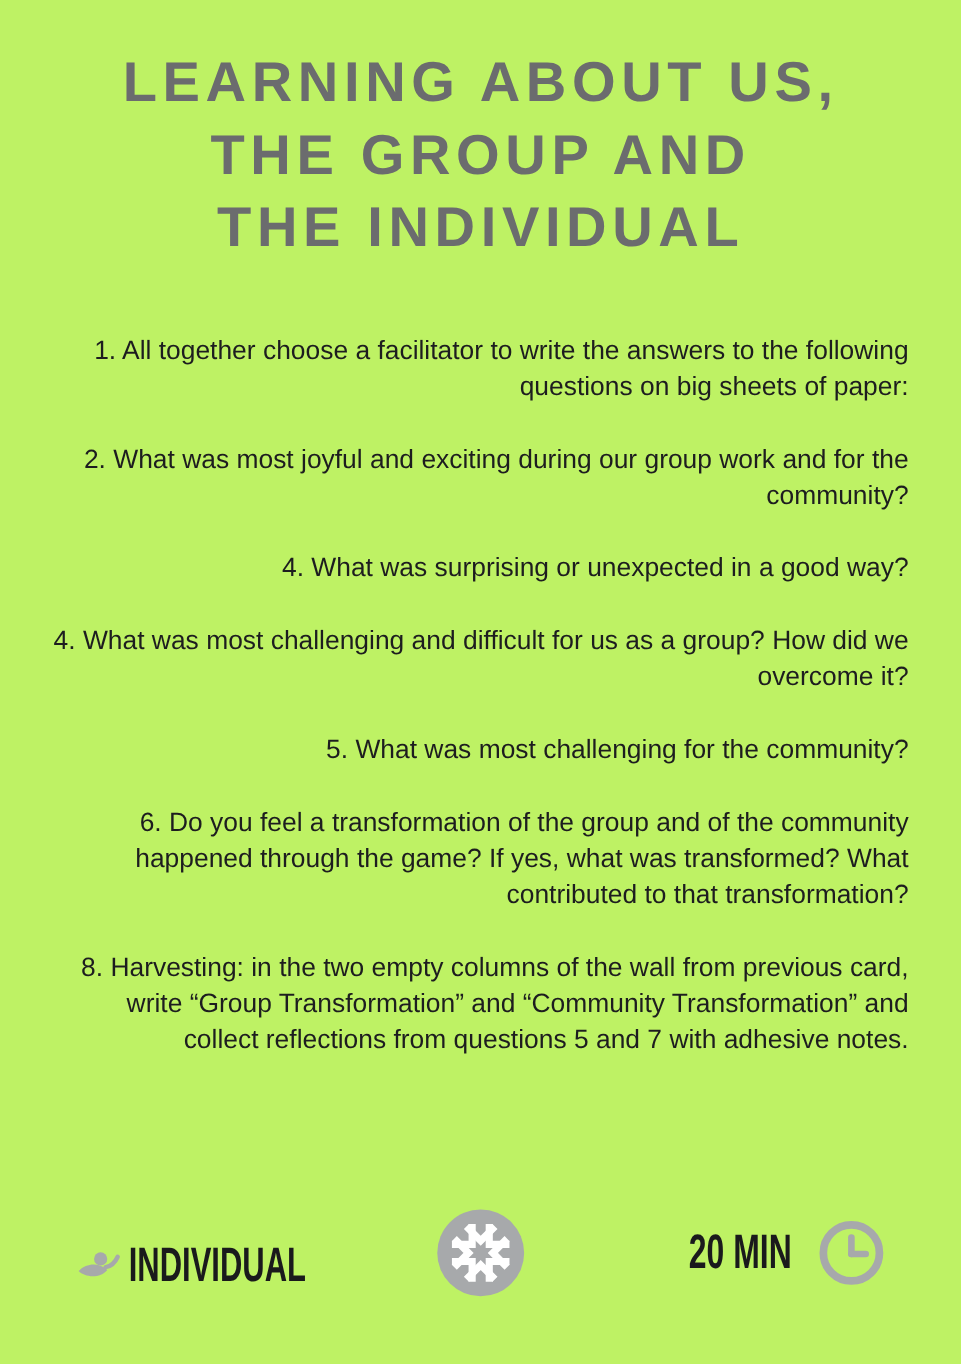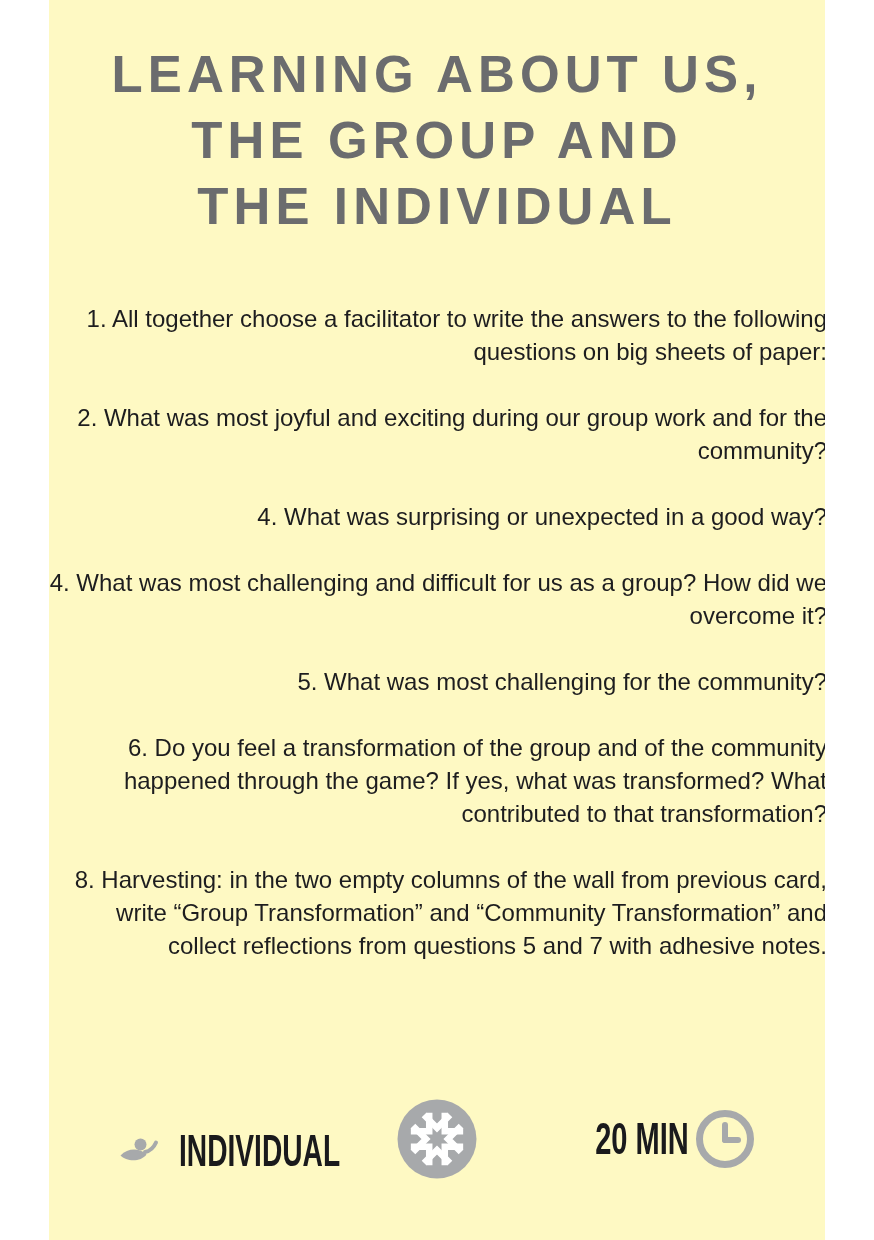--- a/index.html
+++ b/index.html
@@ -1,19 +1,19 @@
 <!DOCTYPE html>
 <html><head>
 <meta charset="utf-8">
 <style>
   html,body{margin:0;padding:0;background:#ffffff;}
   .card{
     position:relative;
-    width:776px;height:1240px;
-    background:#fef9c3;
+    width:874px;height:1240px;
+    background:#bef264;
     font-family:"Liberation Sans",sans-serif;
     display:flex;flex-direction:column;
     overflow:hidden;
     margin:0 auto;
   }
   .title{
     margin-top:42px;
     text-align:center;
     color:#6b6c6e;
     font-weight:800;
@@ -36,22 +36,22 @@
     position:relative;
     margin-top:auto;
     margin-bottom:60px;
     display:flex;
     align-items:center;
     justify-content:space-between;
     padding:0 70px;
     height:82px;
   }
   .mode,.duration{display:flex;align-items:center;}
-  .mode{gap:20px;margin-top:23px;}
-  .duration{gap:6px;}
+  .mode{gap:7px;margin-top:23px;}
+  .duration{gap:24px;}
   .mode-label,.duration-label{
     display:inline-block;
     font-weight:700;
     font-size:44px;
     color:#1a1a1c;
     white-space:nowrap;
     letter-spacing:0;
   }
   .mode-label{transform:scaleX(.64);transform-origin:left center;}
   .duration-label{transform:scaleX(.66);transform-origin:right center;}

